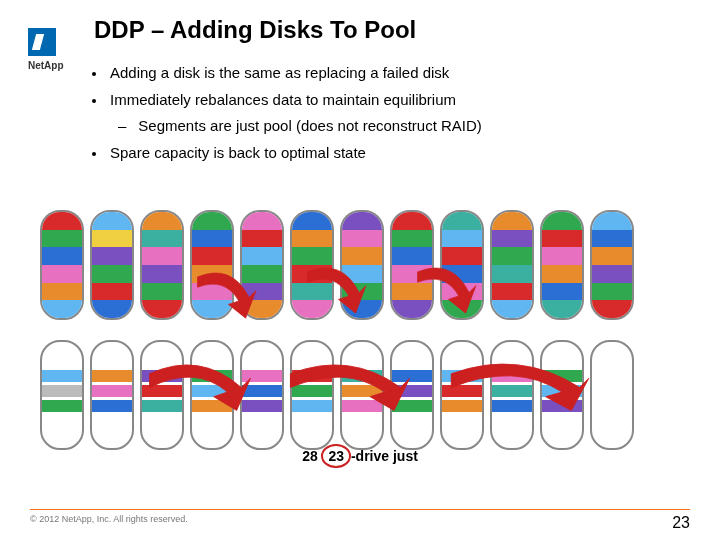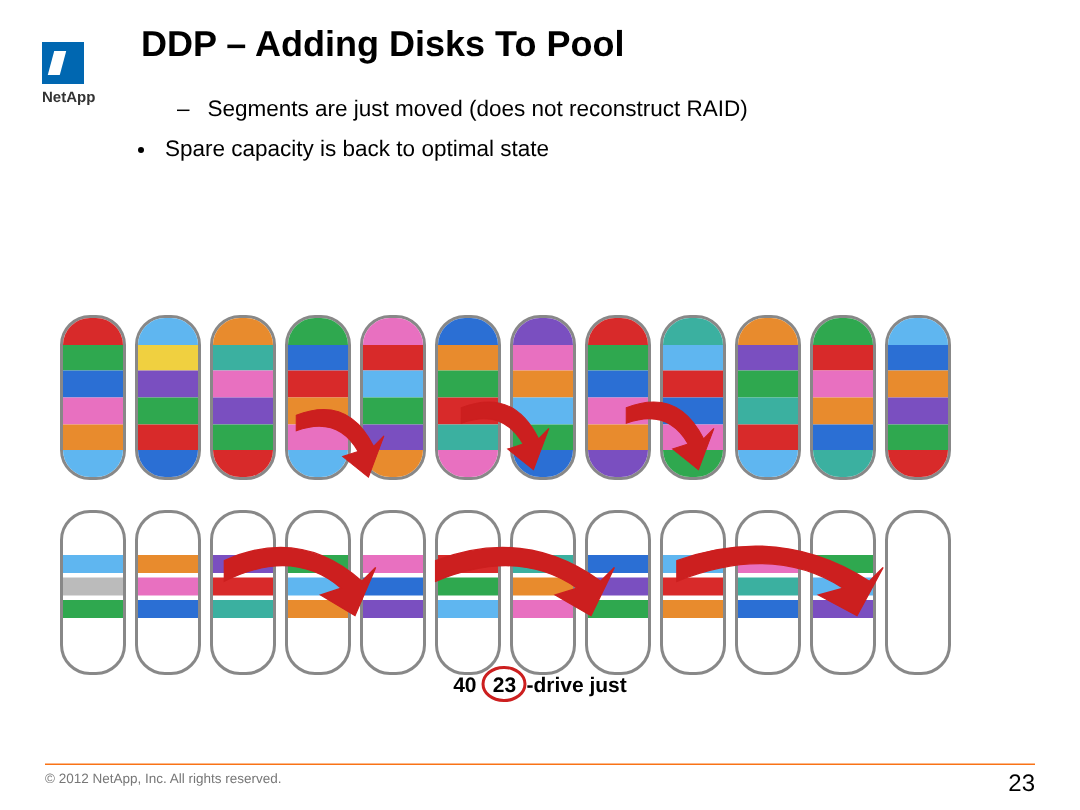--- a/index.html
+++ b/index.html
@@ -169,21 +169,23 @@
 <body>
 
 <div class="logo">
   <div class="box"></div>
   <div class="wordmark">NetApp</div>
 </div>
 
 <div class="title">DDP – Adding Disks To Pool</div>
 
 <div class="bullets">
-  <div class="b2">Segments are just moved (does not reconstruct RAID)</div>
+  <div class="b1">Adding a disk is the same as replacing a failed disk</div>
+  <div class="b1">Immediately rebalances data to maintain equilibrium</div>
+  <div class="b2">Segments are just pool (does not reconstruct RAID)</div>
   <div class="b1">Spare capacity is back to optimal state</div>
 </div>
 
 <div class="diagram">
   <div class="disk-row top-row">
     <div class="disk">
         <div class="seg c-red"></div>
         <div class="seg c-green"></div>
         <div class="seg c-blue"></div>
         <div class="seg c-pink"></div>
@@ -365,21 +367,21 @@
       </svg>
   </div>
   <div class="arrow" style="left:400px; top:150px; width:160px;">
     <svg viewBox="0 0 160 60">
         <path d="M5,15 Q80,-12 145,30 L155,20 L136,55 L108,40 L126,35 Q75,2 5,30 Z"></path>
       </svg>
   </div>
 </div>
 
 <div class="caption">
-  <span>40</span>
+  <span>28</span>
   &nbsp;<span class="strike">23</span>
   <span>-drive just</span>
 </div>
 
 <div class="footer">
   <span>© 2012 NetApp, Inc. All rights reserved.</span>
   <span class="pagenum">23</span>
 </div>
 
 </body></html>

